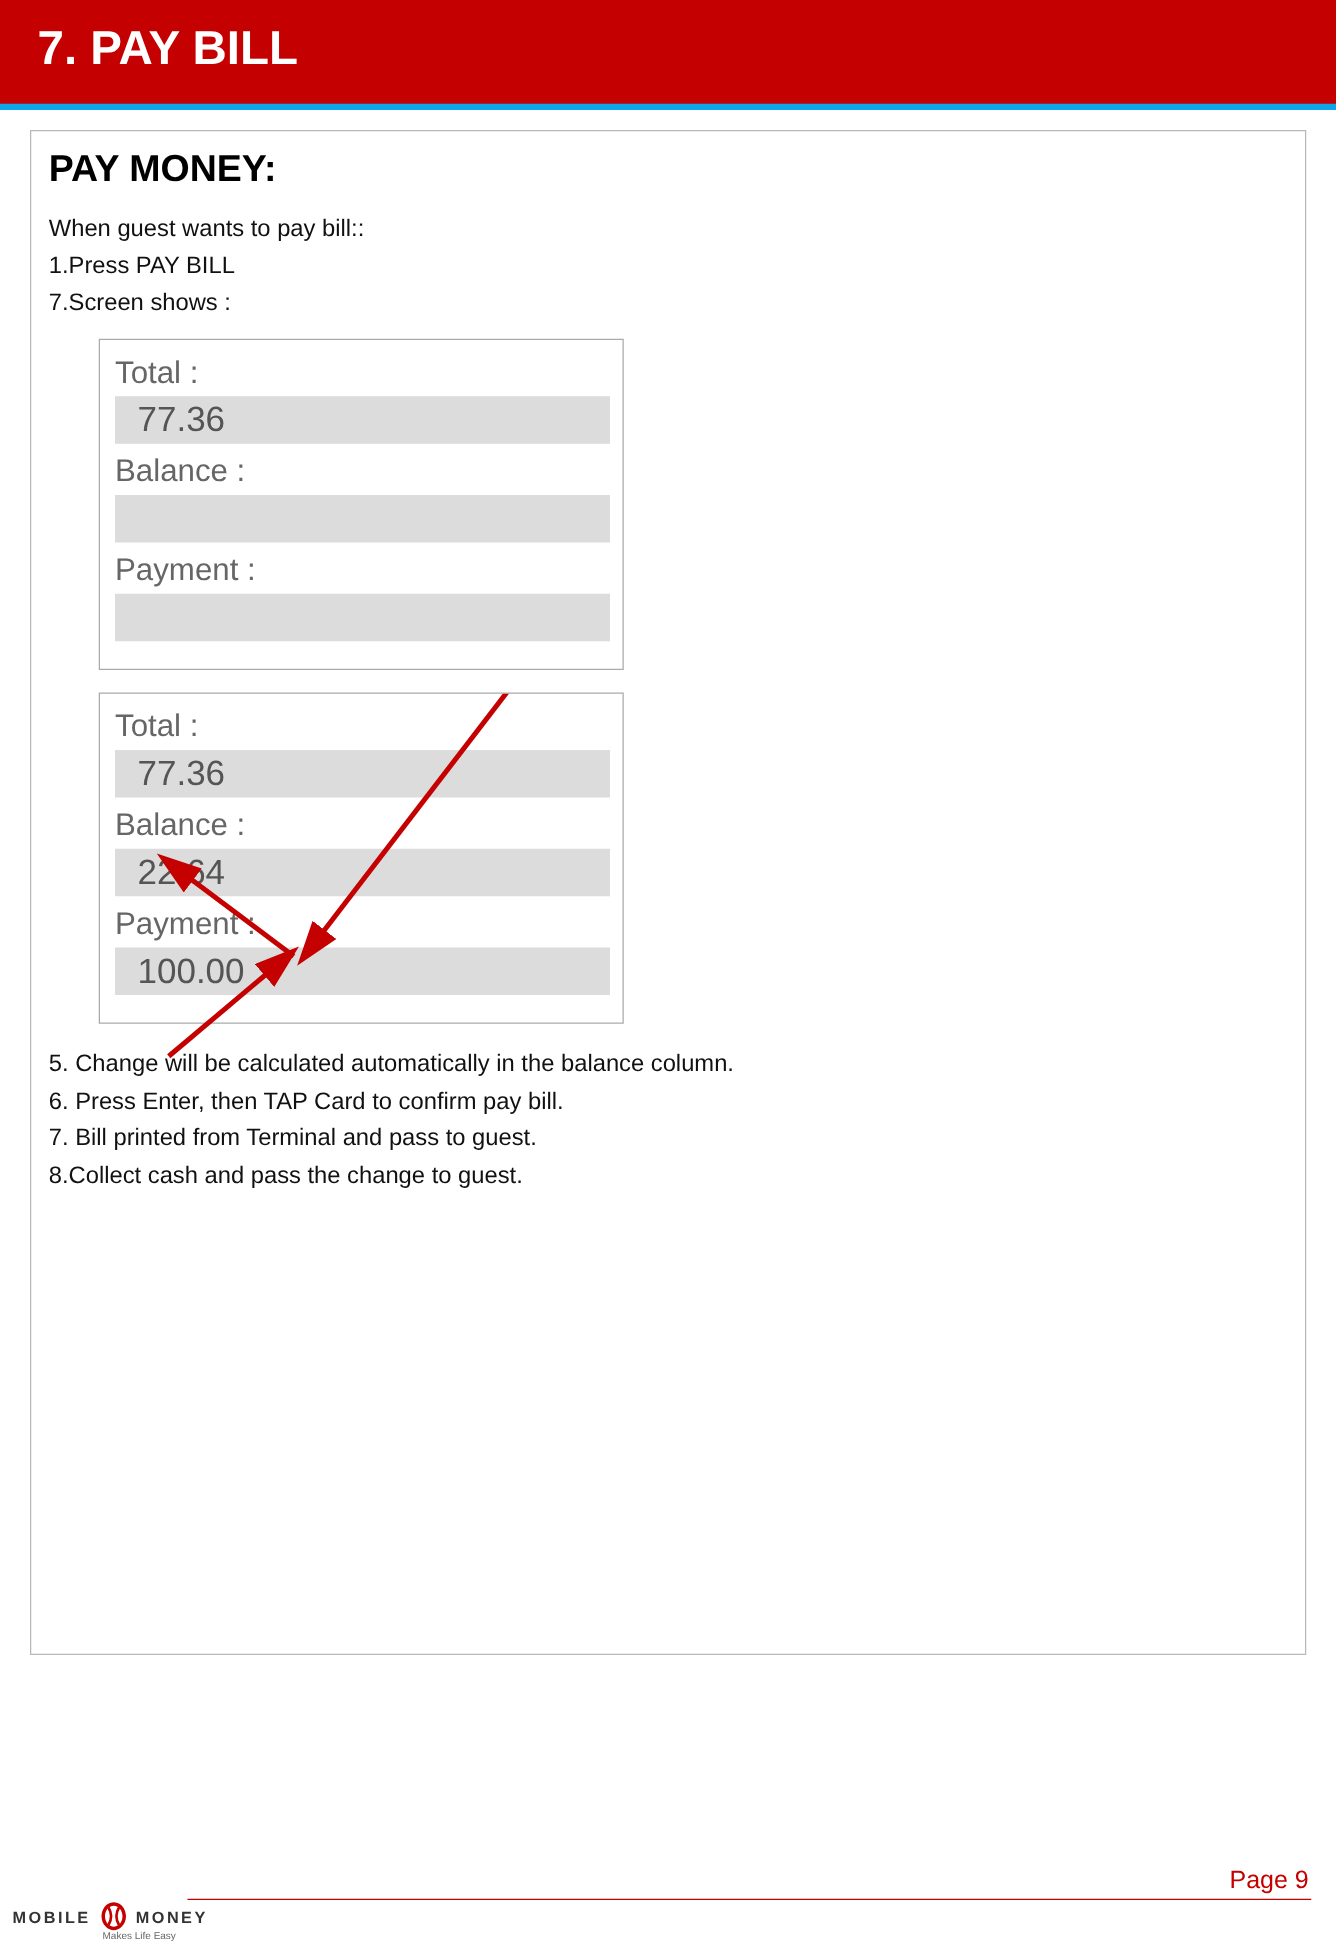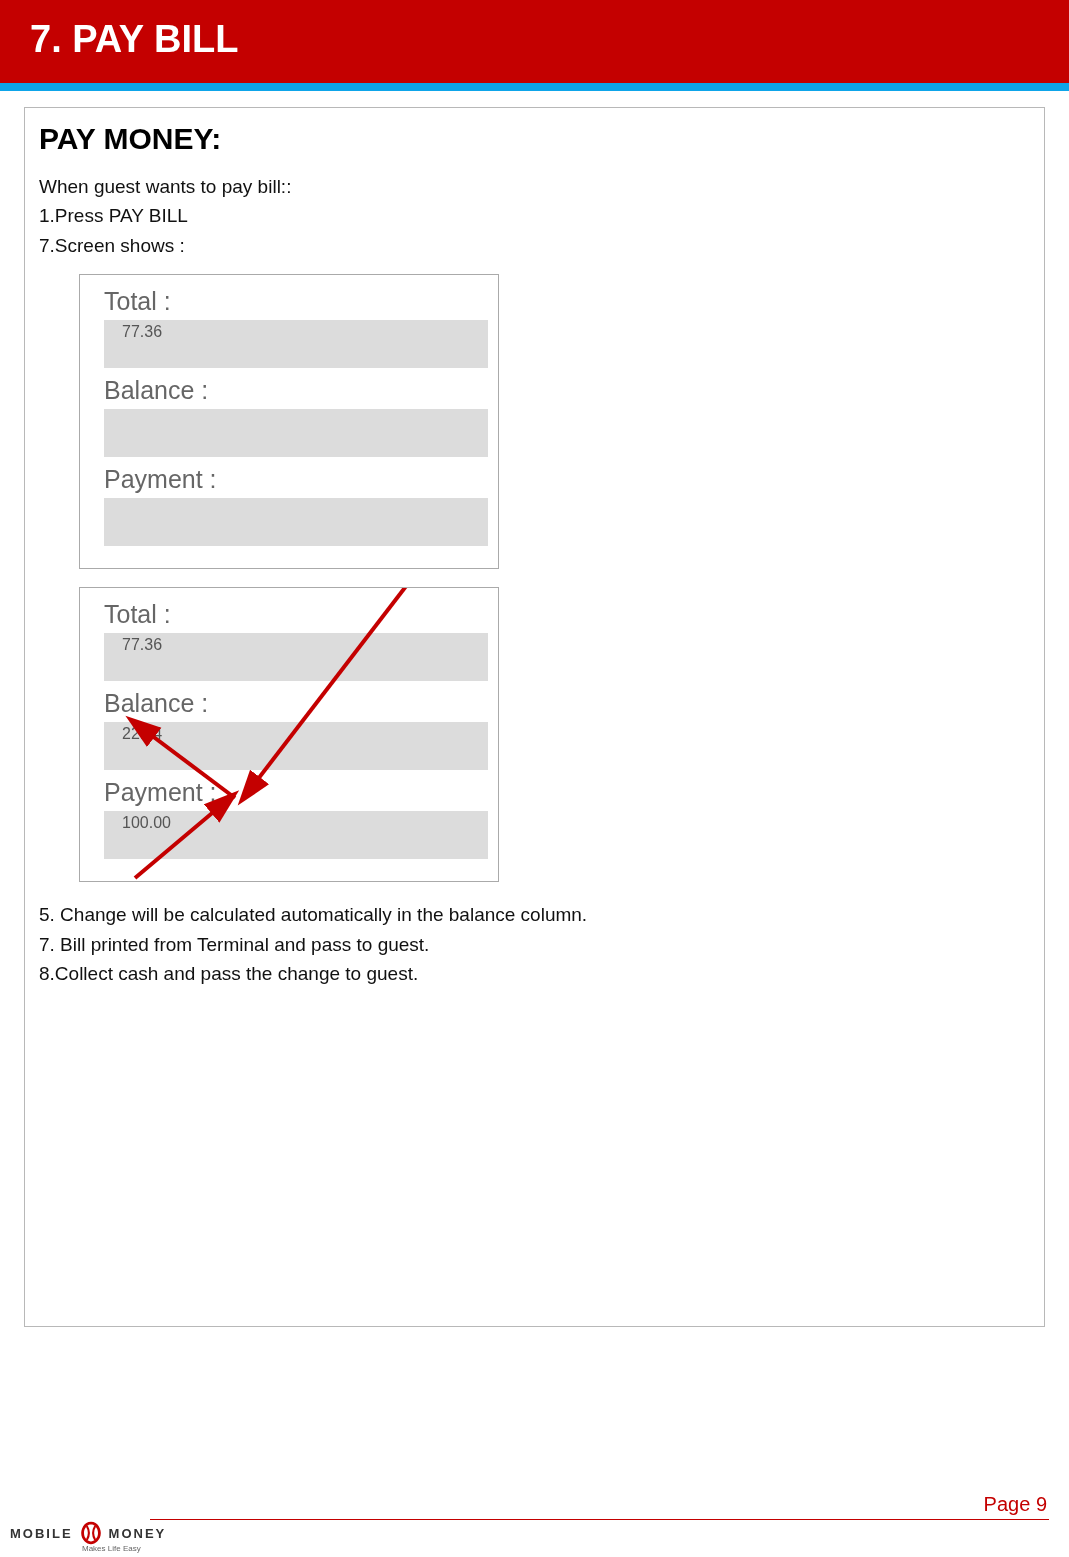--- a/index.html
+++ b/index.html
@@ -9,21 +9,21 @@
     font-family: Arial, Helvetica, sans-serif;
     background: #fff;
     position: relative;
   }
   .header {
     background: #c40000;
     color: #fff;
     font-size: 38px;
     font-weight: bold;
     padding: 18px 30px 22px 30px;
-    border-bottom: 8px solid #0ea5e9;
+    border-bottom: 5px solid #0ea5e9;
   }
   .content-box {
     margin: 16px 24px 0 24px;
     border: 1px solid #b8b8b8;
     padding: 14px 14px 30px 14px;
     min-height: 1220px;
     position: relative;
   }
   .section-title {
     font-size: 30px;
@@ -32,33 +32,33 @@
   }
   .line {
     font-size: 19px;
     line-height: 1.55;
     color: #111;
   }
   .panel {
     border: 1px solid #aaa;
     width: 420px;
     margin: 14px 0 18px 40px;
-    padding: 10px 0 16px 12px;
+    padding: 10px 0 16px 0;
     position: relative;
   }
   .plabel {
     font-size: 25px;
     color: #666;
     padding: 2px 10px 2px 12px;
   }
   .pfield {
     background: #dcdcdc;
     margin: 2px 10px 6px 12px;
-    height: 48px;
-    font-size: 16px;
+    height: 38px;
+    font-size: 28px;
     color: #555;
     padding: 3px 0 0 18px;
   }
   .arrows {
     position: absolute;
     pointer-events: none;
   }
   .footer {
     position: absolute;
     bottom: 0;
@@ -147,20 +147,21 @@
       </defs>
 
       <line x1="155" y1="210" x2="55" y2="135" stroke="#c40000" stroke-width="4" marker-end="url(#ah)"></line>
       <line x1="55" y1="290" x2="150" y2="210" stroke="#c40000" stroke-width="4" marker-end="url(#ah)"></line>
 
       <line x1="340" y1="-20" x2="165" y2="208" stroke="#c40000" stroke-width="4" marker-end="url(#ah)"></line>
     </svg>
   </div>
 
   <div class="line">5. Change will be calculated automatically in the balance column.</div>
+  <div class="line">6. Press Enter, then TAP Card to confirm pay bill.</div>
   <div class="line">7. Bill printed from Terminal and pass to guest.</div>
   <div class="line">8.Collect cash and pass the change to guest.</div>
 </div>
 
 <div class="footer">
   <div class="page-num">Page 9</div>
   <div class="footer-rule"></div>
   <div class="logo">
     <span class="logo-text">MOBILE</span>
     <svg class="logo-mark" viewBox="0 0 40 40">

